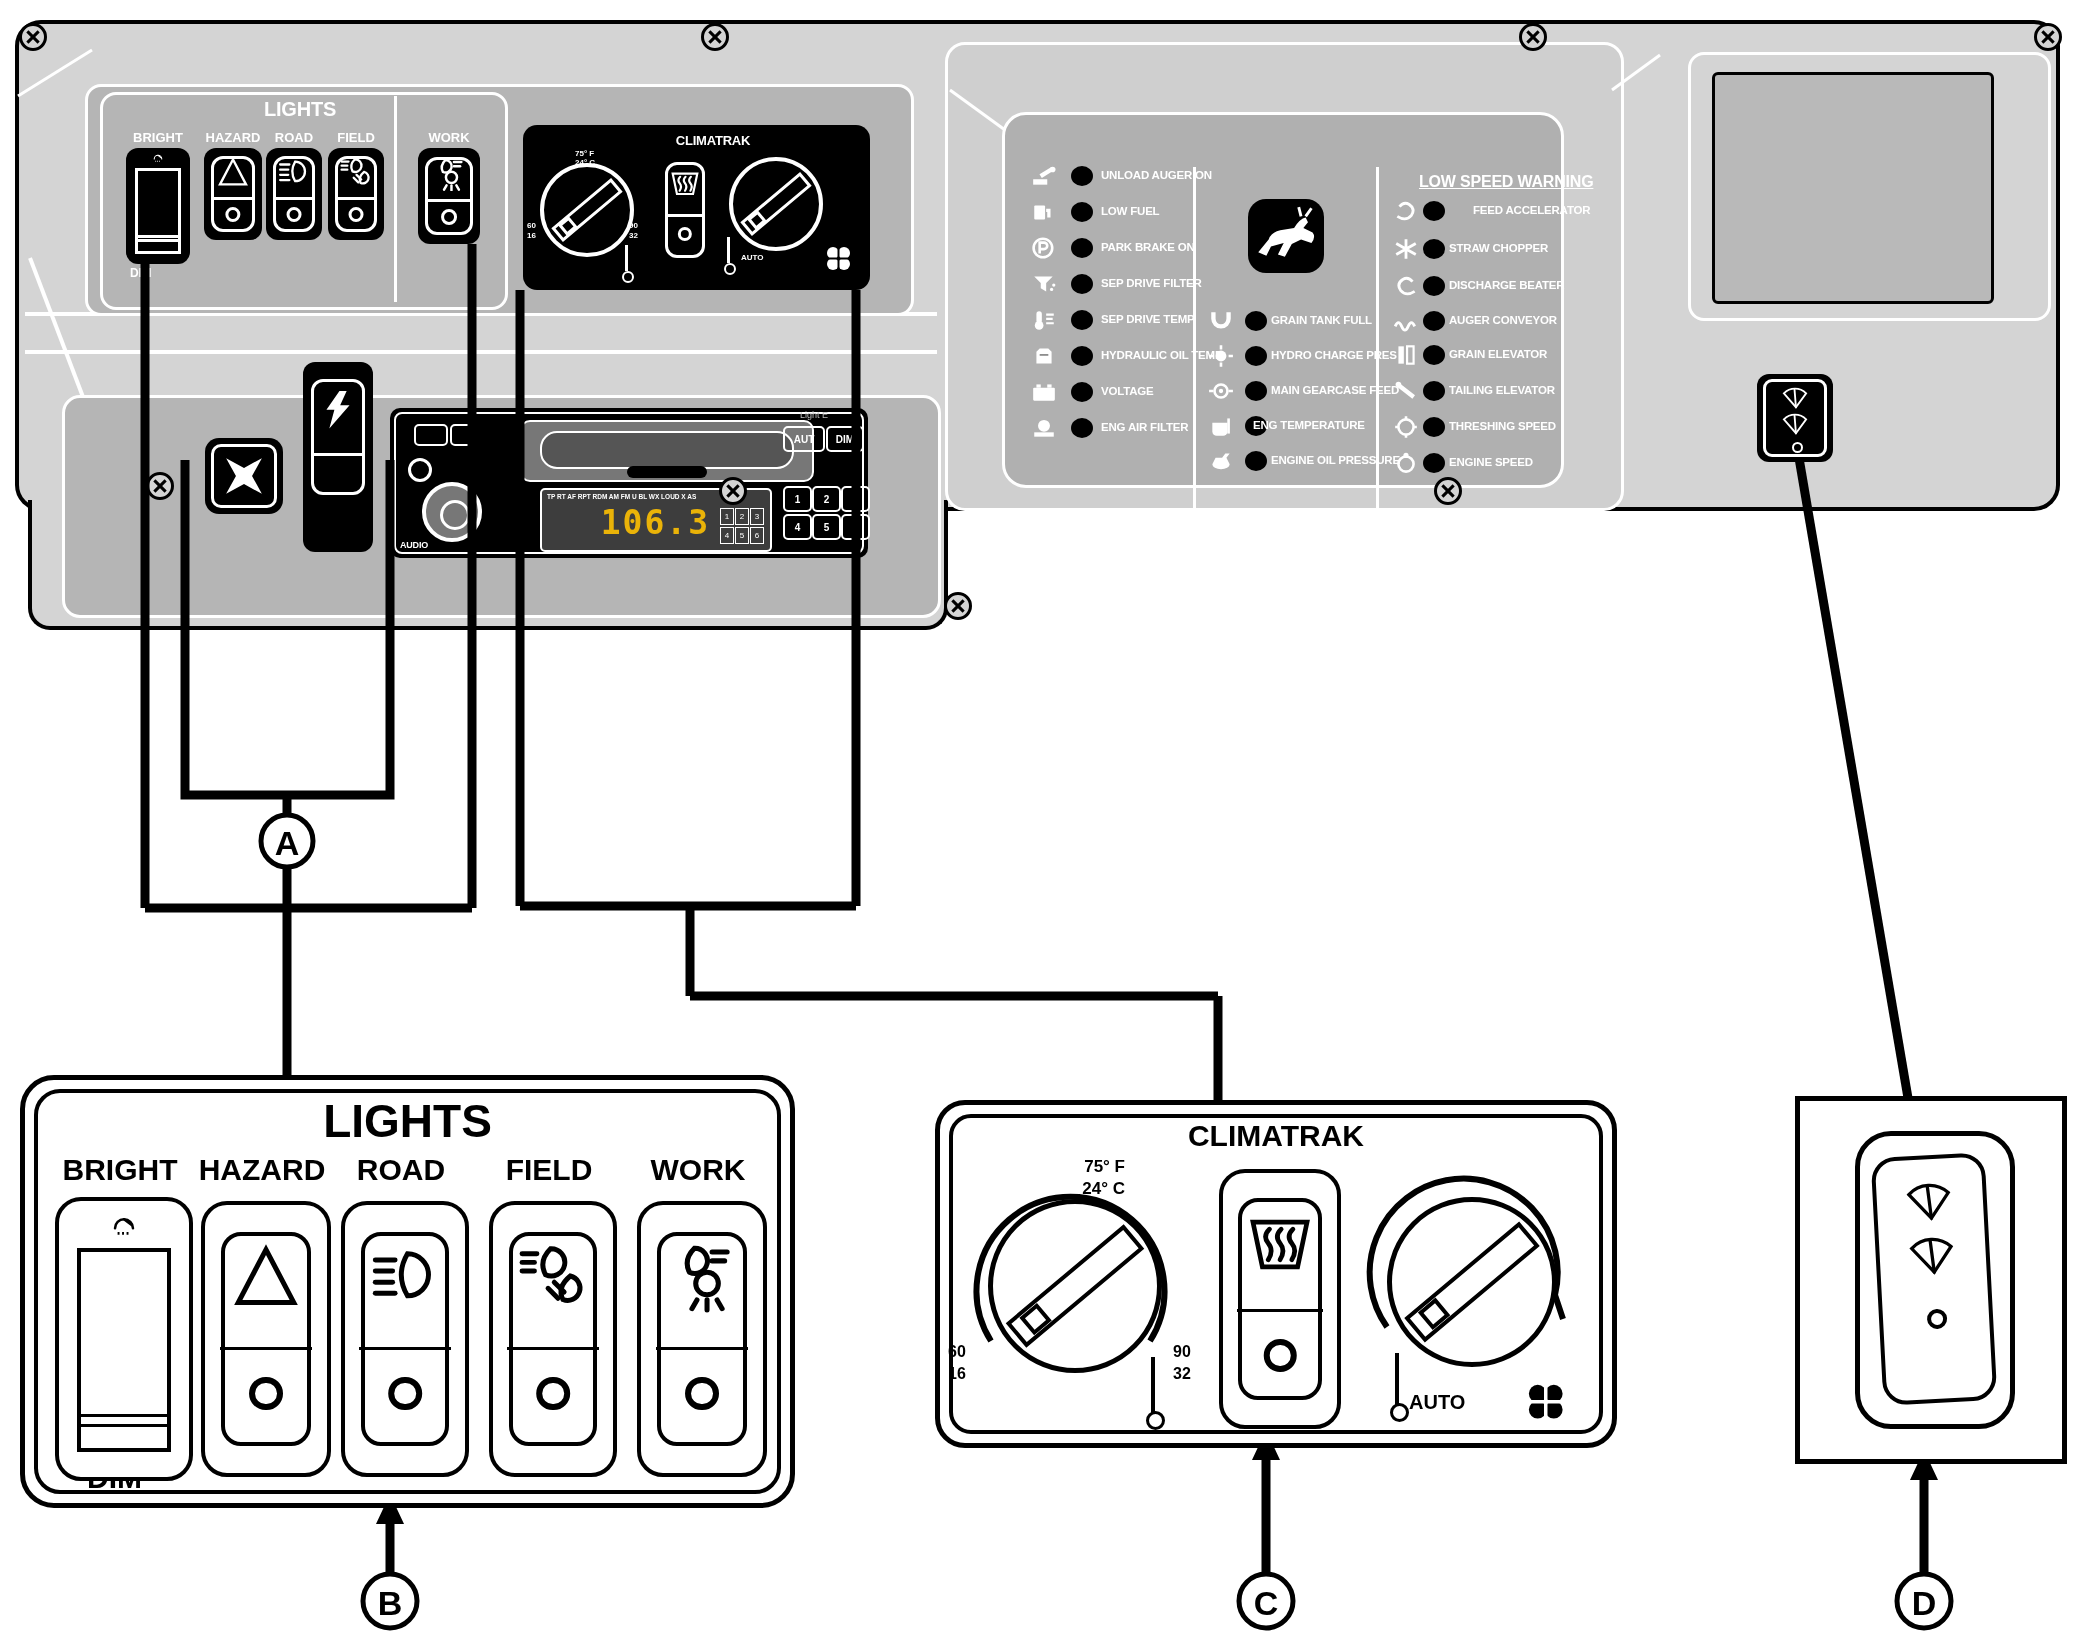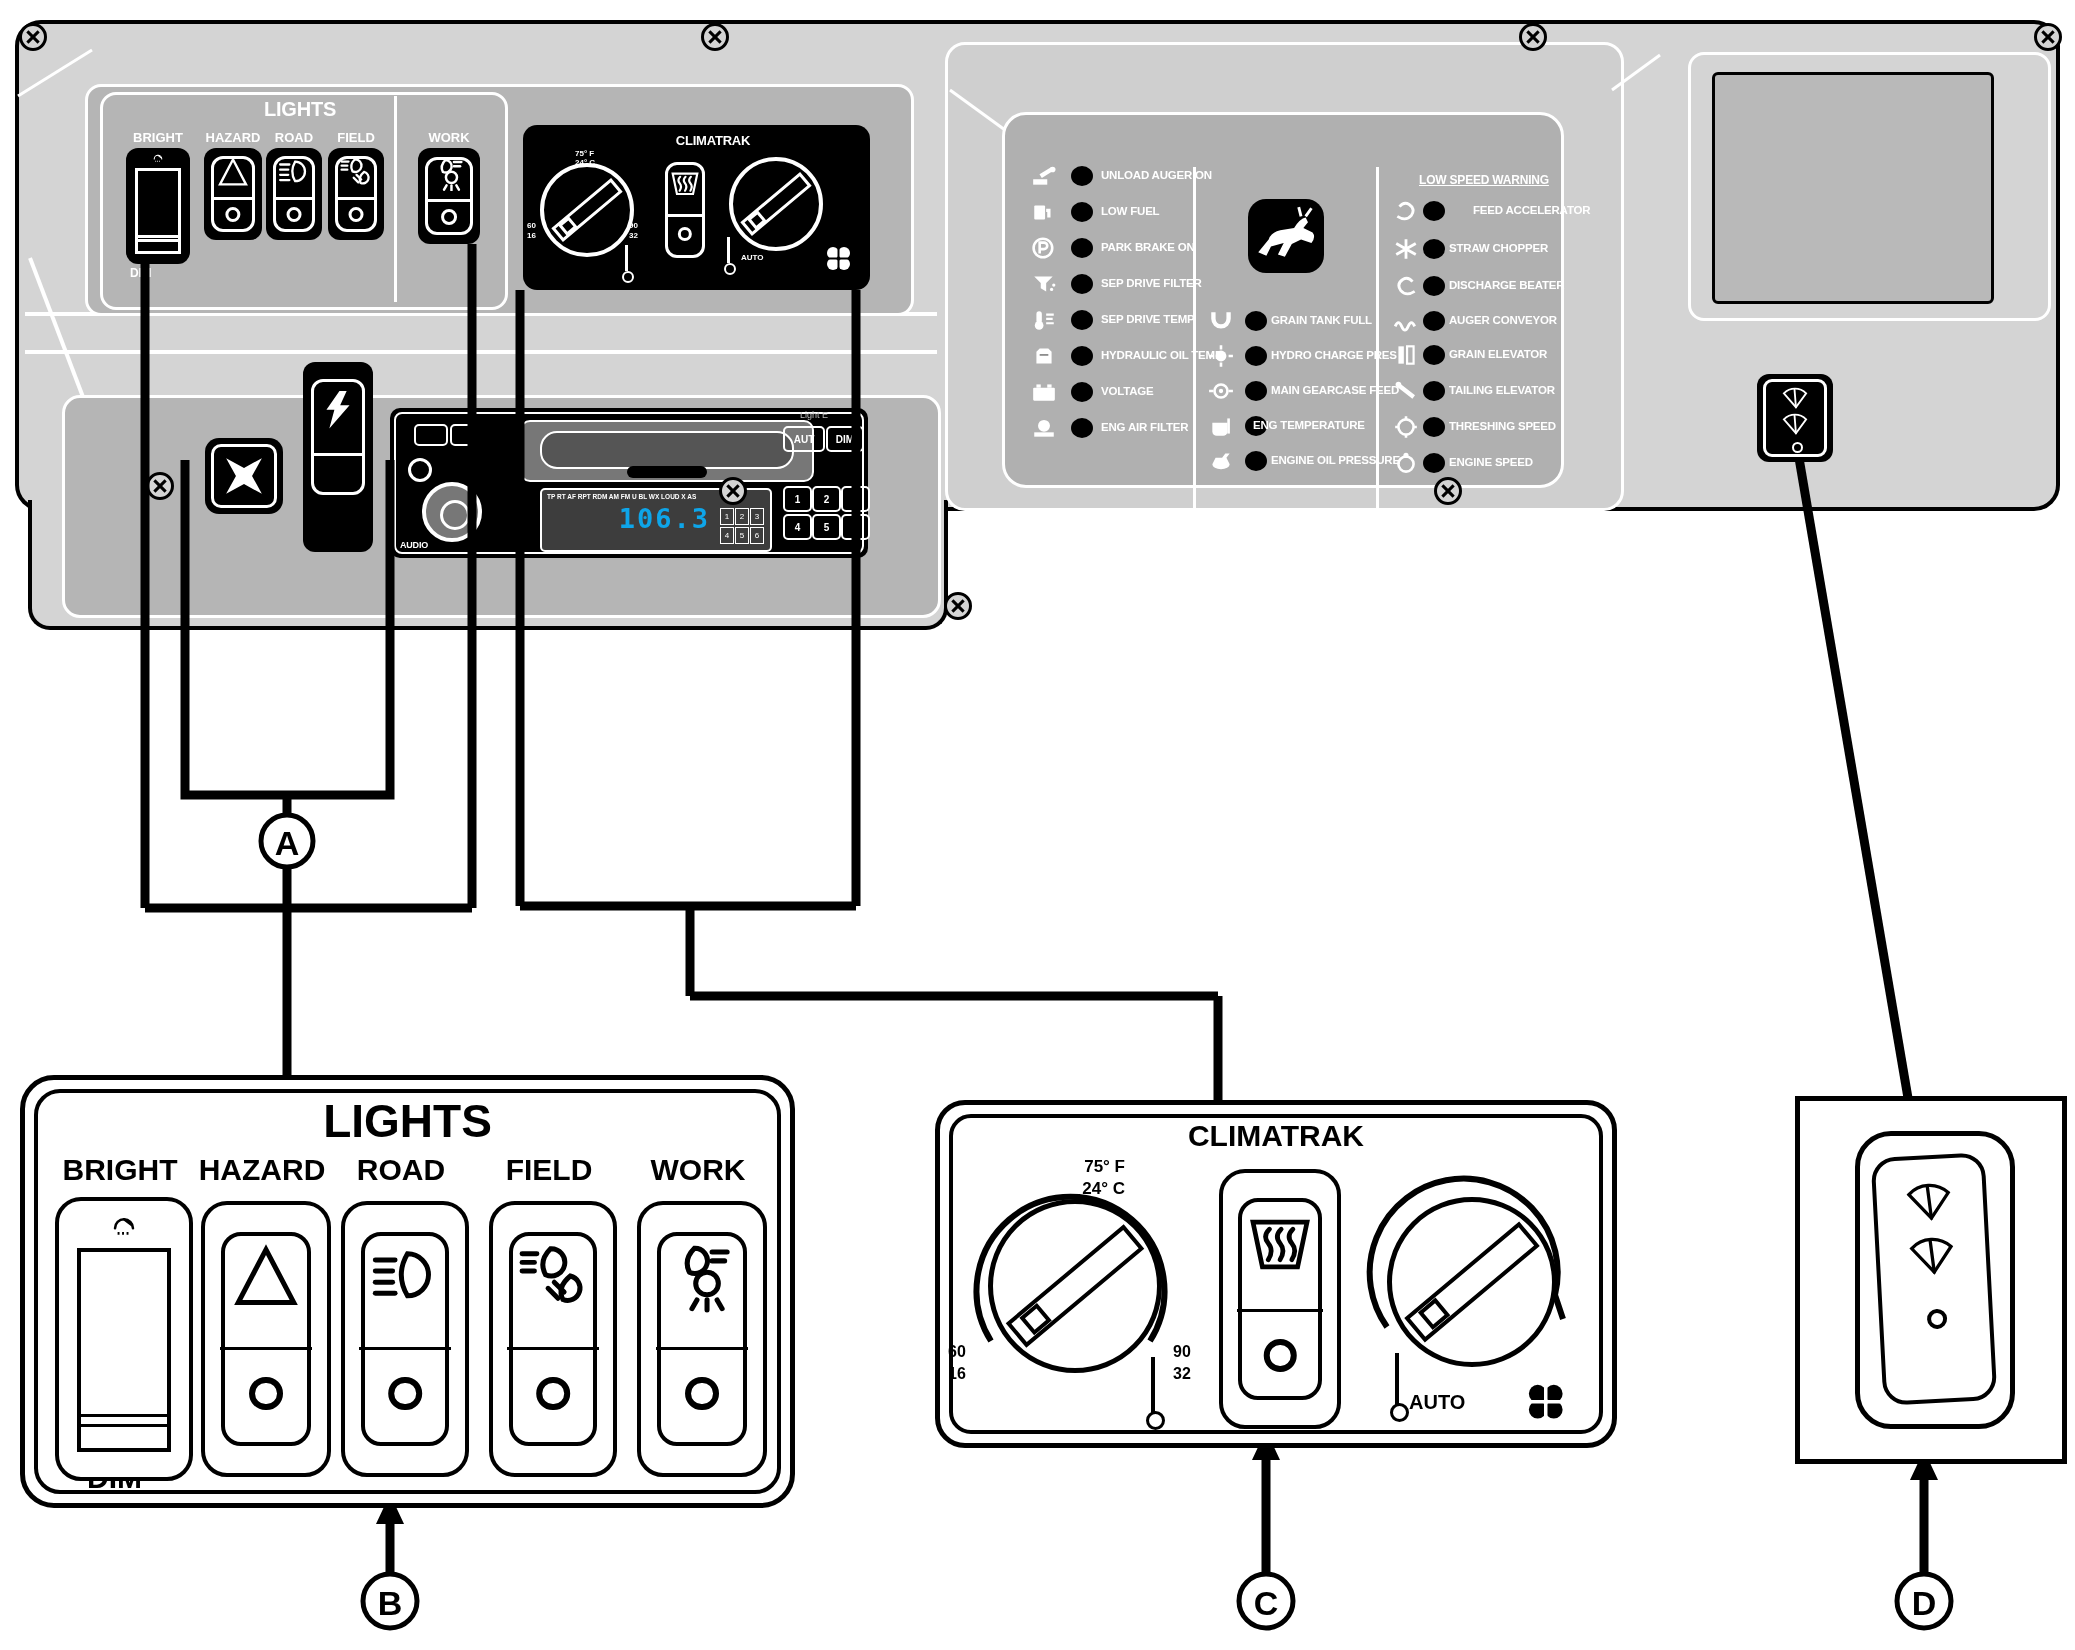--- a/index.html
+++ b/index.html
@@ -227,21 +227,21 @@
     <div class="abs" style="left:32px;top:74px;width:52px;height:52px;border:4px solid #fff;border-radius:50%;background:#777;">
       <div class="abs" style="left:14px;top:14px;width:24px;height:24px;border:3px solid #fff;border-radius:50%;"></div>
     </div>
     <div class="abs wlbl" style="left:10px;top:132px;font-size:9px;">AUDIO</div>
     <div class="abs" style="left:130px;top:12px;width:290px;height:58px;border:2px solid #fff;border-radius:10px;background:#777;">
       <div class="abs" style="left:18px;top:9px;width:250px;height:34px;border:2px solid #fff;border-radius:17px;background:#555;"></div>
       <div class="abs" style="left:105px;top:44px;width:80px;height:12px;background:#000;border-radius:6px;"></div>
     </div>
     <div class="abs" style="left:150px;top:80px;width:228px;height:60px;border:2px solid #fff;border-radius:5px;background:#3d3d3d;">
       <div class="abs" style="left:5px;top:3px;color:#fff;font-size:6.5px;font-weight:bold;white-space:nowrap;">TP RT AF RPT RDM  AM FM U BL WX LOUD X AS</div>
-      <div class="abs" style="left:18px;top:13px;width:150px;color:#0ea5e9;font-family:'DejaVu Sans Mono',monospace;font-weight:bold;font-size:27px;text-align:right;letter-spacing:2px;">106.3</div>
+      <div class="abs" style="left:18px;top:13px;width:150px;color:#eab308;font-family:'DejaVu Sans Mono',monospace;font-weight:bold;font-size:33px;text-align:right;letter-spacing:2px;">106.3</div>
       <div id="disp-grid" class="abs" style="left:178px;top:18px;width:44px;height:36px;">
           <div style="position: absolute; left: 0px; top: 0px; width: 12px; height: 15px; border: 1px solid rgb(255, 255, 255); color: rgb(255, 255, 255); font-size: 8px; display: flex; align-items: center; justify-content: center;">1</div>
           <div style="position: absolute; left: 15px; top: 0px; width: 12px; height: 15px; border: 1px solid rgb(255, 255, 255); color: rgb(255, 255, 255); font-size: 8px; display: flex; align-items: center; justify-content: center;">2</div>
           <div style="position: absolute; left: 30px; top: 0px; width: 12px; height: 15px; border: 1px solid rgb(255, 255, 255); color: rgb(255, 255, 255); font-size: 8px; display: flex; align-items: center; justify-content: center;">3</div>
           <div style="position: absolute; left: 0px; top: 19px; width: 12px; height: 15px; border: 1px solid rgb(255, 255, 255); color: rgb(255, 255, 255); font-size: 8px; display: flex; align-items: center; justify-content: center;">4</div>
           <div style="position: absolute; left: 15px; top: 19px; width: 12px; height: 15px; border: 1px solid rgb(255, 255, 255); color: rgb(255, 255, 255); font-size: 8px; display: flex; align-items: center; justify-content: center;">5</div>
           <div style="position: absolute; left: 30px; top: 19px; width: 12px; height: 15px; border: 1px solid rgb(255, 255, 255); color: rgb(255, 255, 255); font-size: 8px; display: flex; align-items: center; justify-content: center;">6</div>
         </div>
     </div>
     <div class="radio-btn" style="left:393px;top:18px;width:38px;height:22px;">AUT</div>
@@ -260,21 +260,21 @@
   <div class="abs zone" style="left:1002px;top:112px;width:556px;height:370px;border-radius:24px;background:#b0b0b0;" id="warnpanel">
     <div class="vdiv" style="left:188px;top:52px;height:360px; height:352px;"></div>
     <div class="vdiv" style="left:371px;top:52px;height:352px;"></div>
 
     <div class="abs" style="left:243px;top:84px;width:76px;height:74px;background:#000;border-radius:18px;">
       <svg width="76" height="74" viewBox="0 0 64 64">
         <path d="M8 46 L17 35 Q19 29 27 27 L39 25 Q44 17 49 16 L51 20 L47 25 L55 29 Q58 33 54 38 L45 35 L37 39 L31 50 L25 48 L30 38 L19 41 L15 49 Z" fill="#fff"></path>
         <path d="M45 15 l-2 -8 M49 15 l5 -7" stroke="#fff" stroke-width="2.5" fill="none"></path>
       </svg>
     </div>
-    <div class="wlbl b" style="left:414px;top:58px;text-decoration:underline;font-size:12px;">LOW SPEED WARNING</div>
+    <div class="wlbl b" style="left:414px;top:58px;text-decoration:underline;font-size:16px;">LOW SPEED WARNING</div>
   <div class="wic" style="left: 26px; top: 49px;"><svg viewBox="0 0 24 22" width="100%" height="100%" fill="#fff">
           <rect x="2" y="14" width="13" height="5"></rect>
           <rect x="8" y="6" width="13" height="4" transform="rotate(-32 14 8)"></rect>
           <circle cx="20" cy="5" r="2.6"></circle>
         </svg></div>
       <div class="led" style="left: 66px; top: 51px;"></div>
       <div class="wlbl" style="left: 96px; top: 54px;">UNLOAD AUGER ON</div>
       <div class="wic" style="left: 26px; top: 85px;"><svg viewBox="0 0 24 22" width="100%" height="100%" fill="#fff">
           <rect x="3" y="5" width="10" height="13" rx="1"></rect>
           <path d="M14 8h4v8h-3v-5h-1z"></path>

